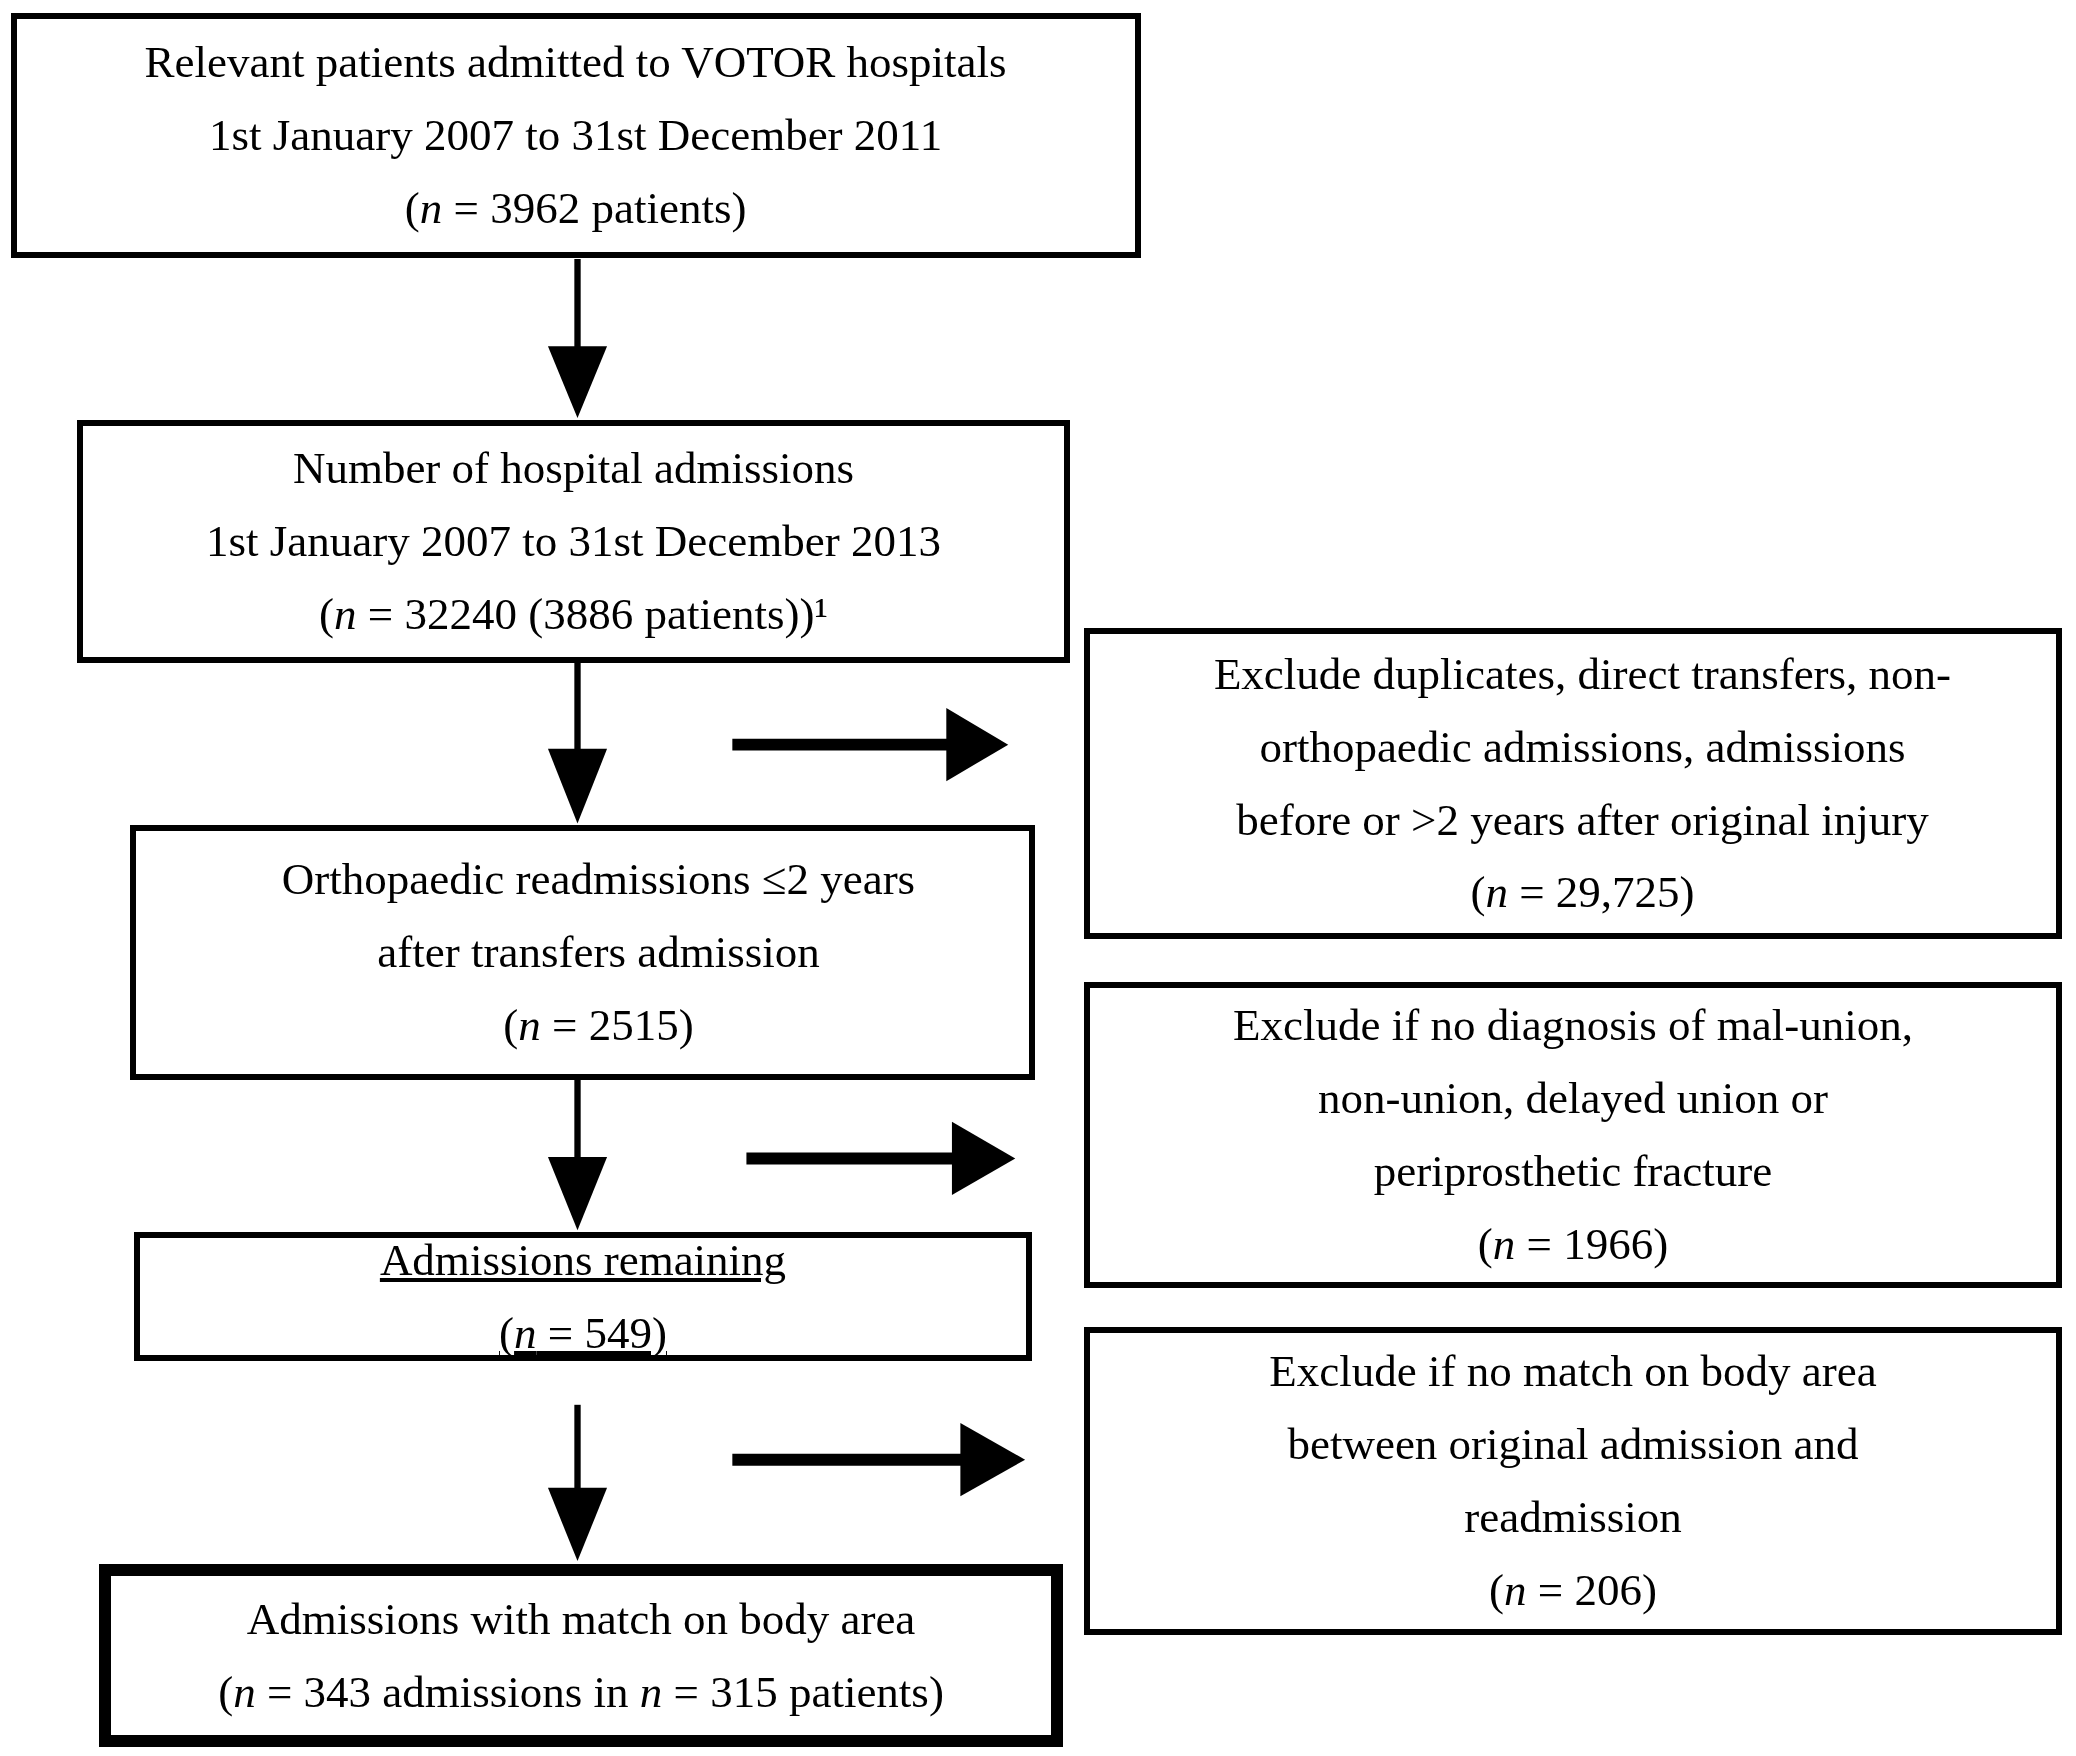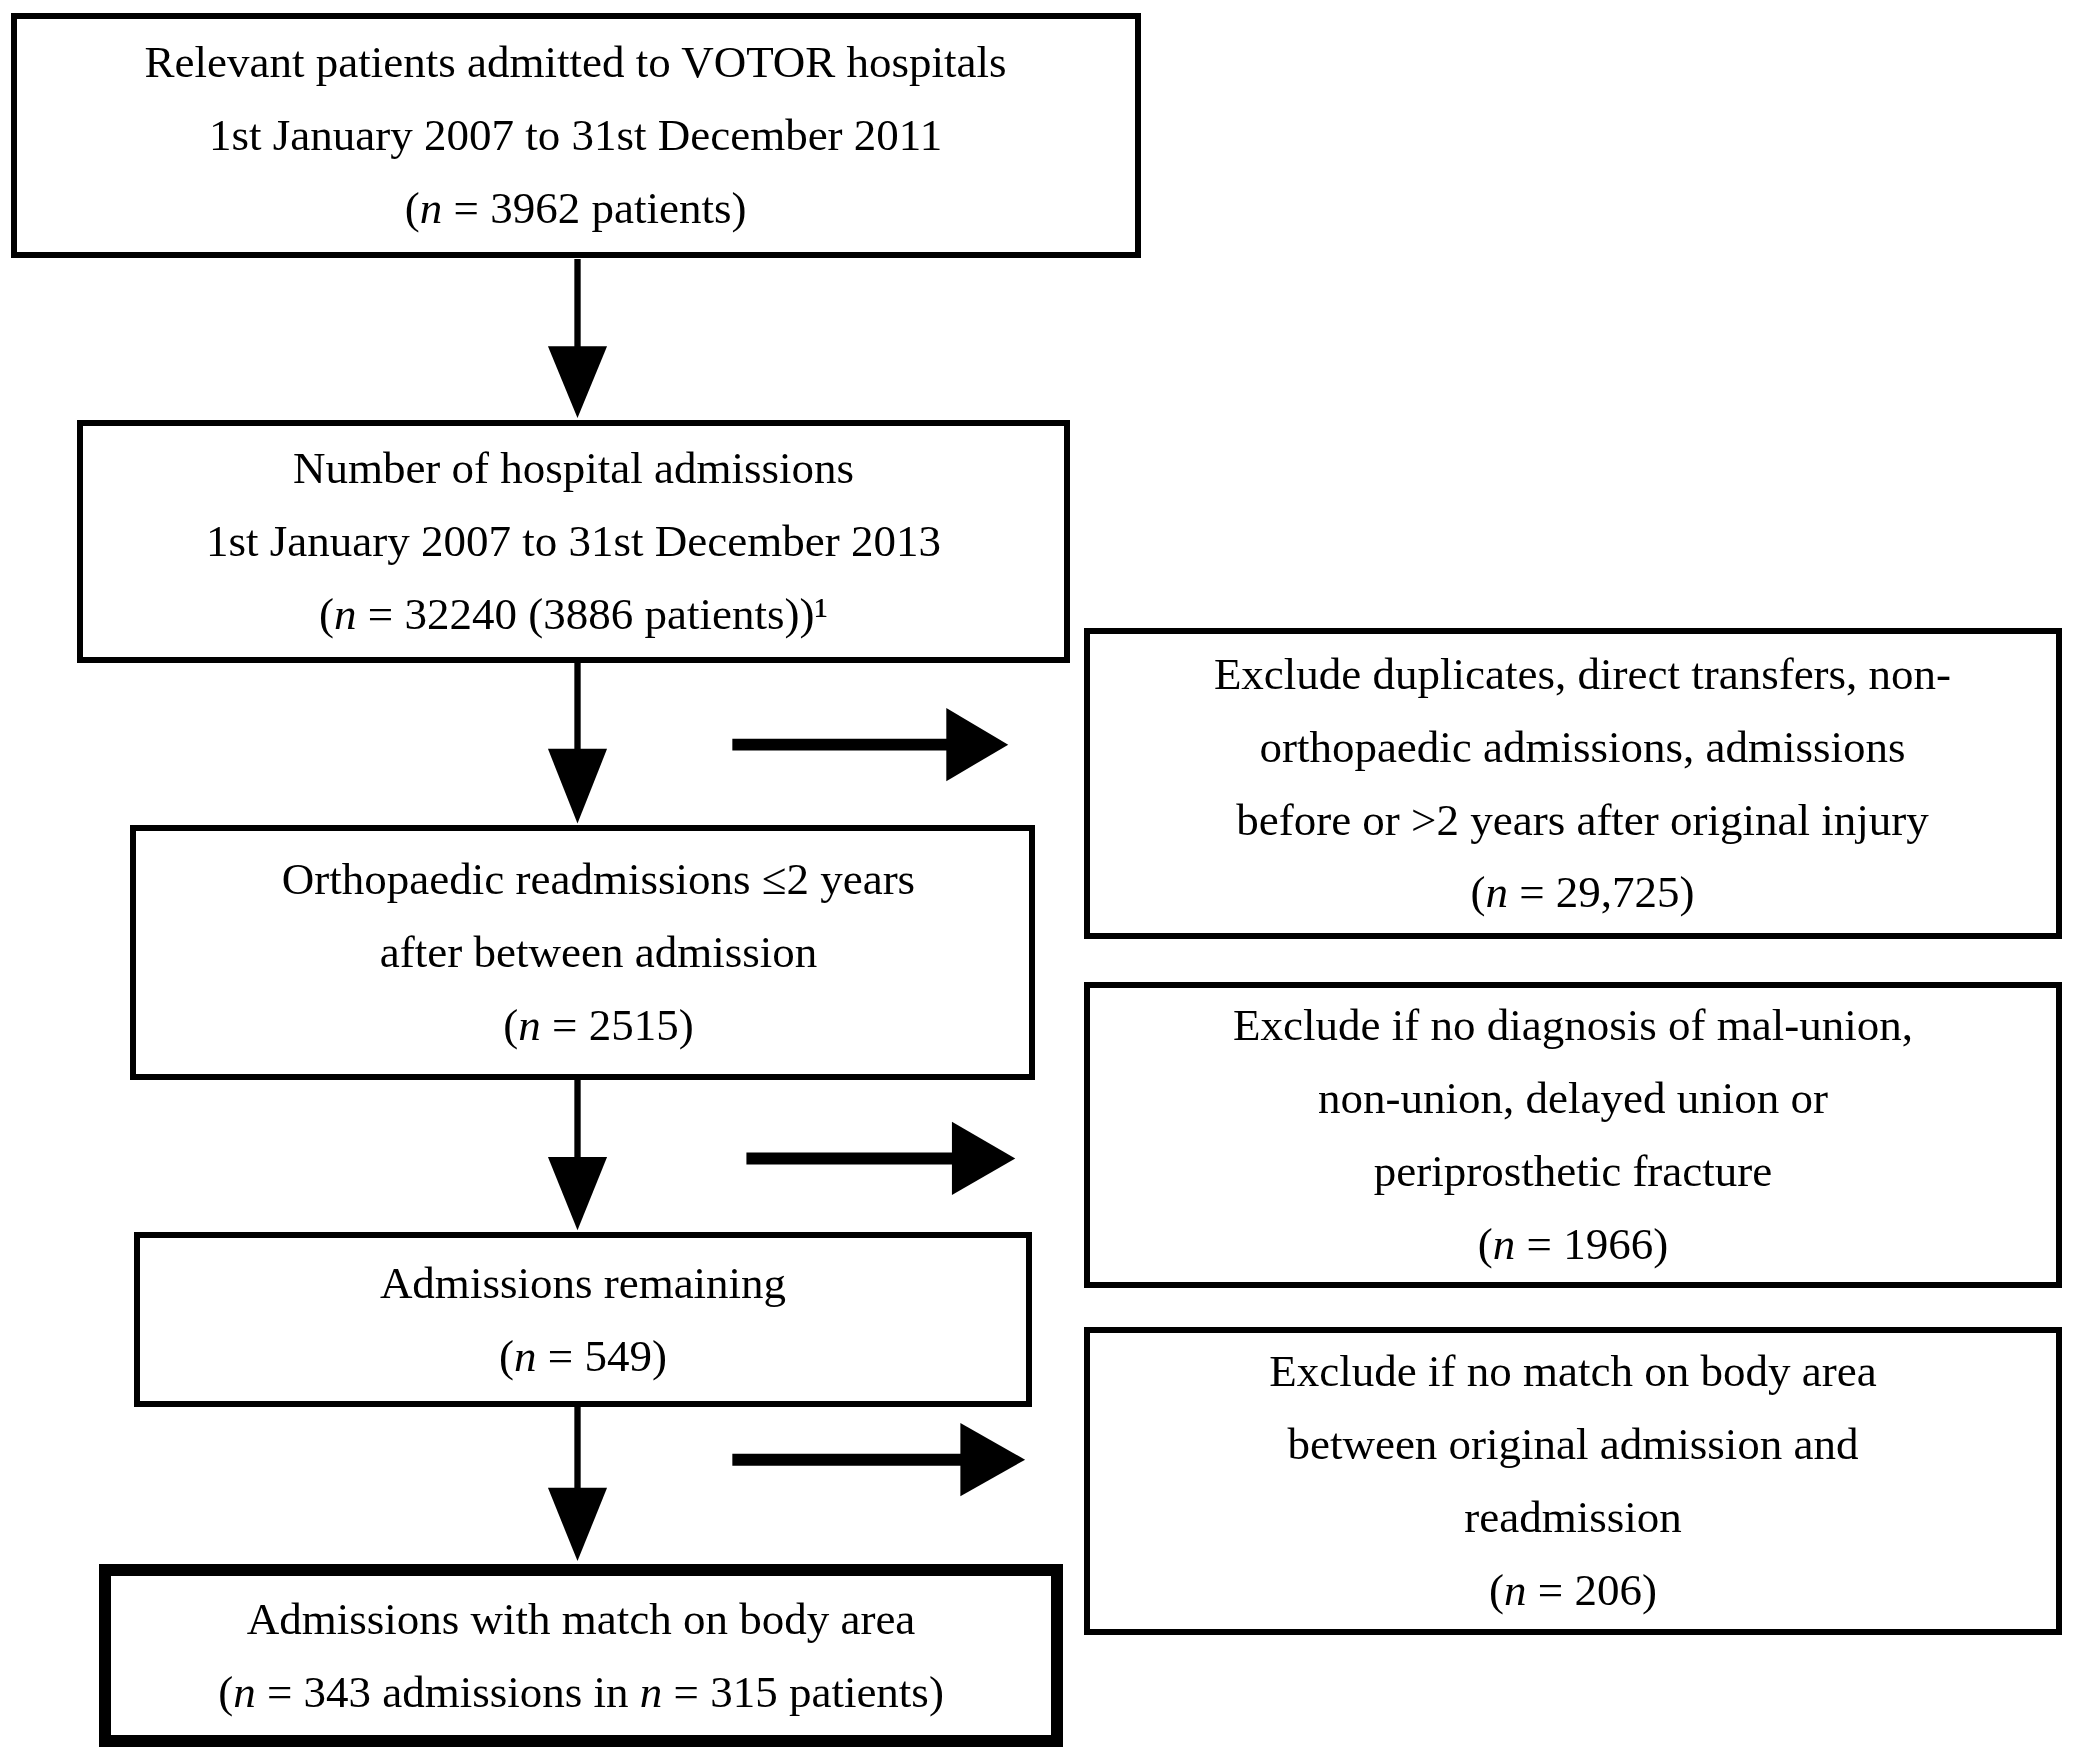--- a/index.html
+++ b/index.html
@@ -88,25 +88,25 @@
     </div>
 
   <div class="box" style="left:77px; top:420px; width:993px; height:243px;">
       <div class="line">Number of hospital admissions</div>
       <div class="line">1st January 2007 to 31st December 2013</div>
       <div class="line">(<i>n</i> = 32240 (3886 patients))¹</div>
     </div>
 
   <div class="box" style="left:130px; top:825px; width:905px; height:255px;padding-left:46px;">
       <div class="line">Orthopaedic readmissions ≤2 years</div>
-      <div class="line">after between admission</div>
+      <div class="line">after transfers admission</div>
       <div class="line">(<i>n</i> = 2515)</div>
     </div>
 
-  <div class="box" style="left:134px; top:1232px; width:898px; height:175px;">
+  <div class="box" style="left:134px; top:1232px; width:898px; height:129px;text-decoration:underline;">
       <div class="line">Admissions remaining</div>
       <div class="line">(<i>n</i> = 549)</div>
     </div>
 
   <div class="box bold-border" style="left:99px; top:1564px; width:964px; height:183px;align-items:center;">
       <div class="line">Admissions with match on body area</div>
       <div class="line">(<i>n</i> = 343 admissions in <i>n</i> = 315 patients)</div>
     </div>
 
   <div class="box" style="left:1084px; top:628px; width:978px; height:311px;padding-left:33px;">

